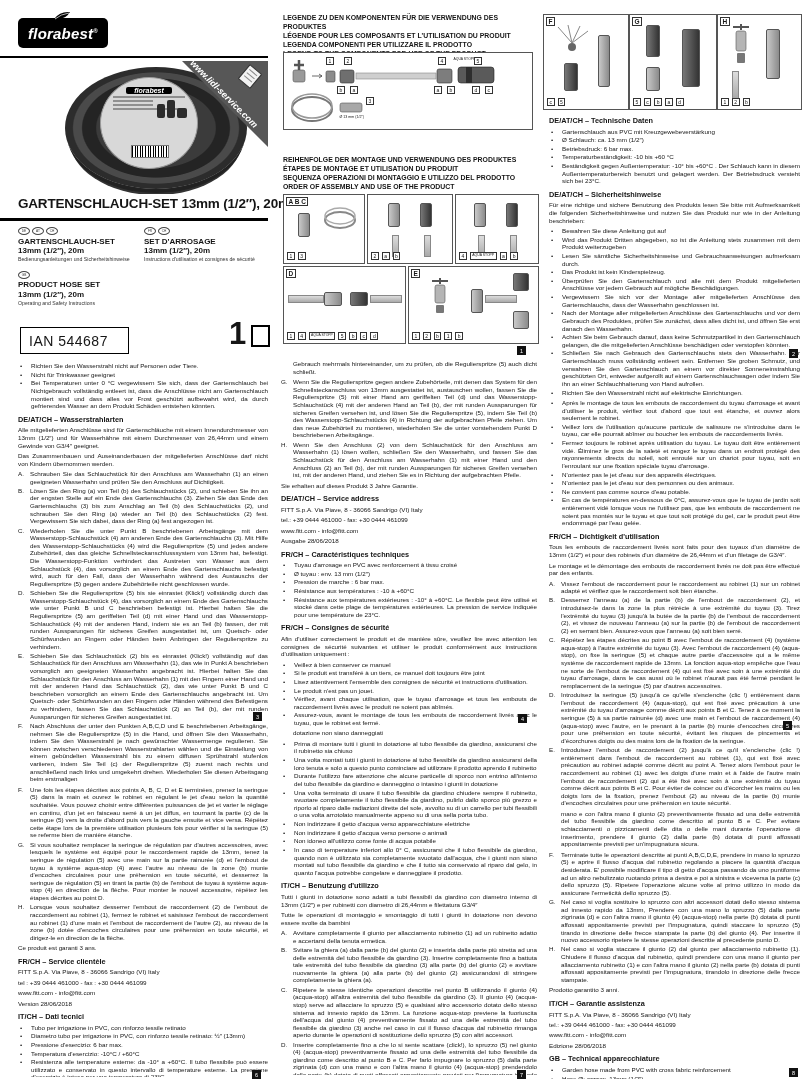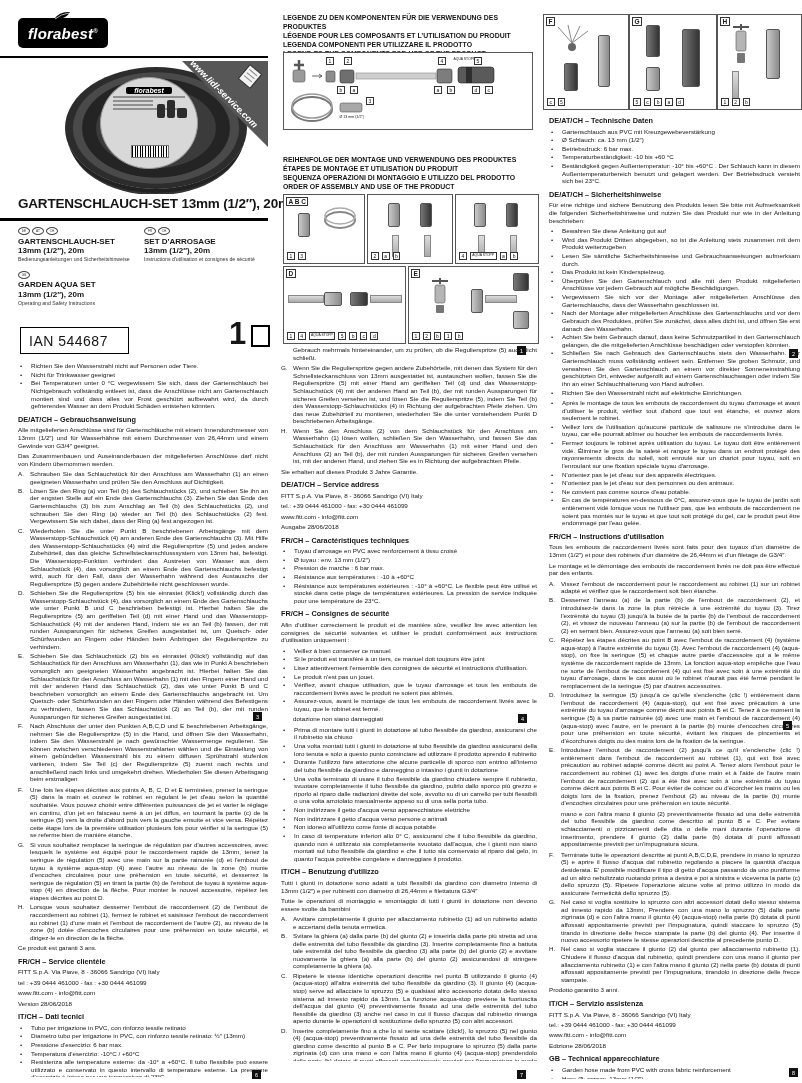--- a/index.html
+++ b/index.html
@@ -65,21 +65,21 @@
   .chiprow .chip{position:static;}
   .pg{position:absolute;width:10px;height:22px;border:.6px solid #555;border-radius:2px;
       background:linear-gradient(90deg,#c9c9c9,#8b8b8b);}
   .pg.dark{background:linear-gradient(90deg,#777,#333);}
   .pg.wide{width:16px;height:12px;}
   .hoseline{position:absolute;background:linear-gradient(#ddd,#aaa);border:.5px solid #888;}
   #legendBox{left:283px;top:52px;width:248px;height:76px;}
   
   .coltext{overflow:hidden;}
   #colLeftText{left:18px;top:362px;width:250px;height:715px;}
-  #colMidText{left:281px;top:346px;width:256px;height:715px;}
+  #colMidText{left:281px;top:360px;width:256px;height:715px;}
   #colRightText{left:549px;top:111px;width:251px;height:968px;}
   .bh{font-weight:bold;font-size:7.3px;margin:5px 0 2.5px;}
   .bp{font-size:6.25px;line-height:1.22;text-align:justify;margin:0 0 2.8px;}
   .bp.ind{margin-left:12px;}
   .bl{margin:0 0 2.8px;}
   .bli{display:flex;font-size:6.25px;line-height:1.22;margin-bottom:1px;}
   .dot{width:11px;flex:none;padding-left:2px;}
   .btx{flex:1;text-align:justify;}
   .steps{margin:0 0 2.8px;}
   .srow{display:flex;font-size:6.25px;line-height:1.22;margin-bottom:1.6px;}
@@ -149,21 +149,21 @@
           <span class="badge">CH</span>
         </div>
         <div class="t">SET D'ARROSAGE</div>
         <div class="t">13mm (1/2″), 20m</div>
         <div class="sub">Instructions d'utilisation et consignes de sécurité</div>
       </div>
       <div class="lang">
         <div class="flags">
           <span class="badge">GB</span>
         </div>
-        <div class="t">GARDEN AQUA SET</div>
+        <div class="t">PRODUCT HOSE SET</div>
         <div class="t">13mm (1/2″), 20m</div>
         <div class="sub">Operating and Safety Instructions</div>
       </div>
     </div>
 
   <div class="abs" id="ianBox">
       <span>IAN 544687</span>
     </div>
   <div class="abs" id="bigOne">
     <span class="n">1</span>
@@ -339,21 +339,21 @@
         </div>
         <div class="bli">
           <span class="dot">•</span>
           <span class="btx">Nicht für Trinkwasser geeignet</span>
         </div>
         <div class="bli">
           <span class="dot">•</span>
           <span class="btx">Bei Temperaturen unter 0 °C vergewissern Sie sich, dass der Gartenschlauch bei Nichtgebrauch vollständig entleert ist, dass die Anschlüsse nicht am Gartenschlauch montiert sind und dass alles vor Frost geschützt aufbewahrt wird, da durch gefrierendes Wasser an dem Produkt Schäden entstehen könnten.</span>
         </div>
       </div>
-      <div class="bh">DE/AT/CH – Gebrauchsanweisung</div>
+      <div class="bh">DE/AT/CH – Wasserstrahlarten</div>
       <div class="bp">Alle mitgelieferten Anschlüsse sind für Gartenschläuche mit einem Innendurchmesser von 13mm (1/2″) und für Wasserhähne mit einem Durchmesser von 26,44mm und einem Gewinde von G3/4″ geeignet.</div>
       <div class="bp">Das Zusammenbauen und Auseinanderbauen der mitgelieferten Anschlüsse darf nicht von Kindern übernommen werden.</div>
       <div class="steps">
         <div class="srow">
           <span class="slbl">A.</span>
           <span class="stx">Schrauben Sie das Schlauchstück für den Anschluss am Wasserhahn (1) an einen geeigneten Wasserhahn und prüfen Sie den Anschluss auf Dichtigkeit.</span>
         </div>
         <div class="srow">
           <span class="slbl">B.</span>
           <span class="stx">Lösen Sie den Ring (a) von Teil (b) des Schlauchstücks (2), und schieben Sie ihn an der engsten Stelle auf ein Ende des Gartenschlauchs (3). Ziehen Sie das Ende des Gartenschlauchs (3) bis zum Anschlag an Teil (b) des Schlauchstücks (2), und schrauben Sie den Ring (a) wieder an Teil (b) des Schlauchstücks (2) fest. Vergewissern Sie sich dabei, dass der Ring (a) fest angezogen ist.</span>
@@ -636,21 +636,21 @@
         </div>
         <div class="bli">
           <span class="dot">•</span>
           <span class="btx">Ne convient pas comme source d'eau potable.</span>
         </div>
         <div class="bli">
           <span class="dot">•</span>
           <span class="btx">En cas de températures en-dessous de 0°C, assurez-vous que le tuyau de jardin soit entièrement vidé lorsque vous ne l'utilisez pas, que les embouts de raccordement ne soient pas montés sur le tuyau et que tout soit protégé du gel, car le produit peut être endommagé par l'eau gelée.</span>
         </div>
       </div>
-      <div class="bh">FR/CH – Instructions d'utilisation</div>
+      <div class="bh">FR/CH – Dichtigkeit d'utilisation</div>
       <div class="bp">Tous les embouts de raccordement livrés sont faits pour des tuyaux d'un diamètre de 13mm (1/2″) et pour des robinets d'un diamètre de 26,44mm et d'un filetage de G3/4″.</div>
       <div class="bp">Le montage et le démontage des embouts de raccordement livrés ne doit pas être effectué par des enfants.</div>
       <div class="steps">
         <div class="srow">
           <span class="slbl">A.</span>
           <span class="stx">Vissez l'embout de raccordement pour le raccordement au robinet (1) sur un robinet adapté et vérifiez que le raccordement soit bien étanche.</span>
         </div>
         <div class="srow">
           <span class="slbl">B.</span>
           <span class="stx">Desserrez l'anneau (a) de la partie (b) de l'embout de raccordement (2), et introduisez-le dans la zone la plus rétrécie à une extrémité du tuyau (3). Tirez l'extrémité du tuyau (3) jusqu'à la butée de la partie (b) de l'embout de raccordement (2), et vissez de nouveau l'anneau (a) sur la partie (b) de l'embout de raccordement (2) en serrant bien. Assurez-vous que l'anneau (a) soit bien serré.</span>
@@ -677,21 +677,21 @@
         <div class="srow">
           <span class="slbl">G.</span>
           <span class="stx">Nel caso si voglia sostituire lo spruzzo con altri accessori dotati dello stesso sistema ad innesto rapido da 13mm, Prendere con una mano lo spruzzo (5) dalla parte zigrinata (d) e con l'altra mano il giunto (4) (acqua-stop) nella parte (b) dotata di punti affossati appositamente previsti per l'impugnatura, quindi staccare lo spruzzo (5) tirando in direzione delle frecce stampate la parte (b) del giunto (4). Per inserire il nuovo accessorio ripetere le stesse operazioni descritte al precedente punto D.</span>
         </div>
         <div class="srow">
           <span class="slbl">H.</span>
           <span class="stx">Nel caso si voglia staccare il giunto (2) dal giunto per allacciamento rubinetto (1). Chiudere il flusso d'acqua dal rubinetto, quindi prendere con una mano il giunto per allacciamento rubinetto (1) e con l'altra mano il giunto (2) nella parte (b) dotata di punti affossati appositamente previsti per l'impugnatura, tirandolo in direzione delle frecce stampate.</span>
         </div>
       </div>
       <div class="bp">Prodotto garantito 3 anni.</div>
-      <div class="bh">IT/CH – Servizio assistenza</div>
+      <div class="bh">IT/CH – Garantie assistenza</div>
       <div class="bp">FITT S.p.A. Via Piave, 8 - 36066 Sandrigo (VI) Italy</div>
       <div class="bp">tel.: +39 0444 461000 - fax: +30 0444 461099</div>
       <div class="bp">www.fitt.com - info@fitt.com</div>
       <div class="bp">Edizione 28/06/2018</div>
       <div class="bh">GB – Technical apparecchiature</div>
       <div class="bl">
         <div class="bli">
           <span class="dot">•</span>
           <span class="btx">Garden hose made from PVC with cross fabric reinforcement</span>
         </div>

